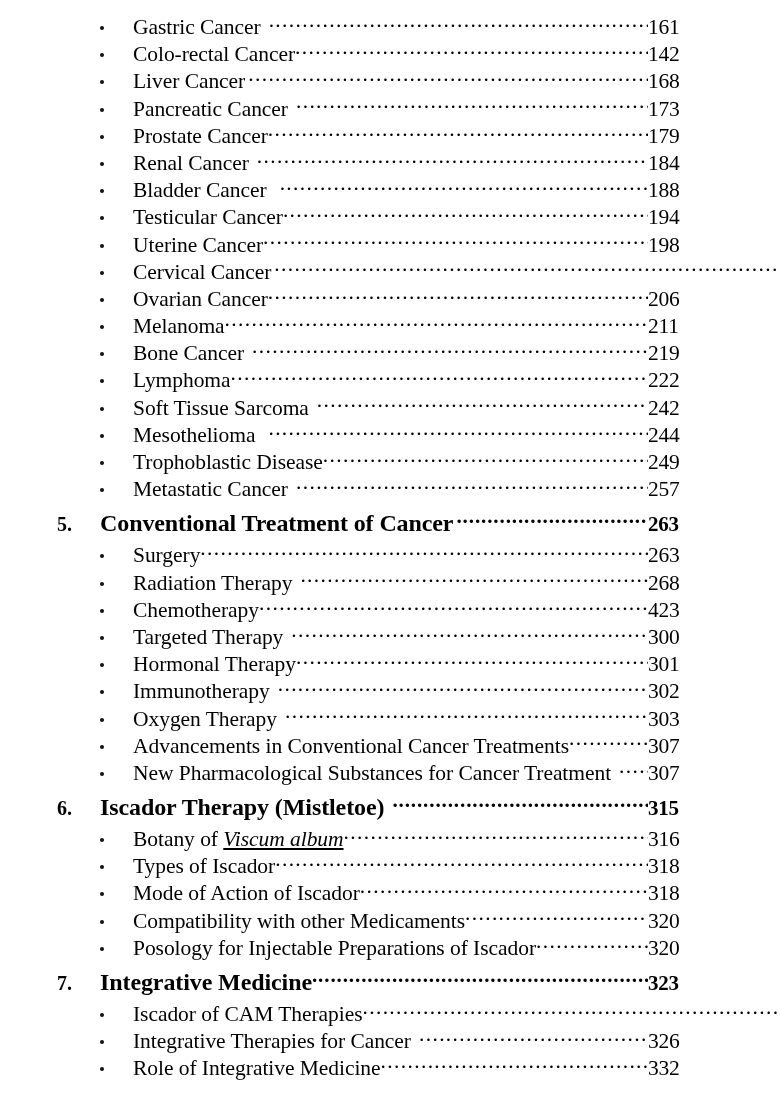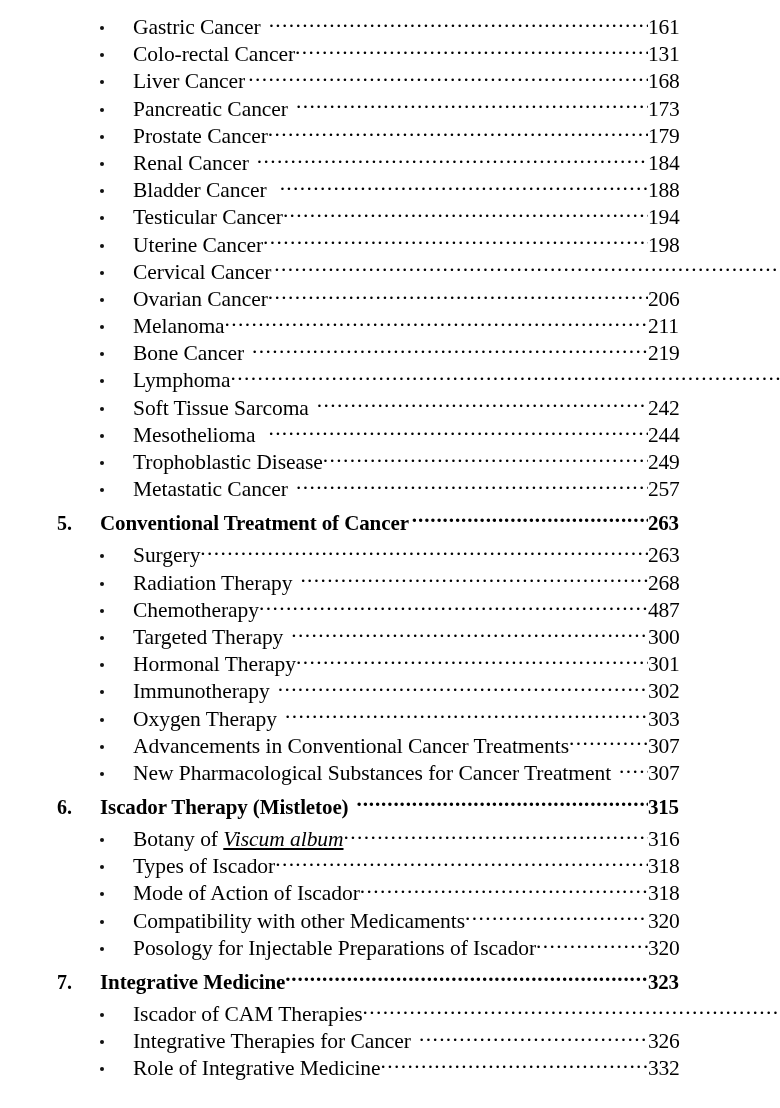--- a/index.html
+++ b/index.html
@@ -58,21 +58,21 @@
   
   .chap .marker {
     width: 100px;
     flex: 0 0 100px;
     padding-left: 57px;
     box-sizing: border-box;
     font-size: 20px;
     font-weight: bold;
   }
   .chap .title {
-    font-size: 21px;
+    font-size: 24px;
     font-weight: bold;
     letter-spacing: -0.1px;
     padding-left: 0px;
   }
   .chap {
     height: 30px;
     line-height: 30px;
   }
   .chap.pad-top { margin-top: 5px; }
   .chap.pad-bot { margin-bottom: 4px; }
@@ -131,21 +131,21 @@
     <div class="row sub">
       <span class="marker"><span class="bullet-dot"></span></span>
       <span class="title gap-m">Gastric Cancer</span>
       <span class="leader"></span>
       <span class="page">161</span>
     </div>
     <div class="row sub">
       <span class="marker"><span class="bullet-dot"></span></span>
       <span class="title gap-0">Colo-rectal Cancer</span>
       <span class="leader"></span>
-      <span class="page">131</span>
+      <span class="page">142</span>
     </div>
     <div class="row sub">
       <span class="marker"><span class="bullet-dot"></span></span>
       <span class="title gap-s">Liver Cancer</span>
       <span class="leader"></span>
       <span class="page">168</span>
     </div>
     <div class="row sub">
       <span class="marker"><span class="bullet-dot"></span></span>
       <span class="title gap-m">Pancreatic Cancer</span>
@@ -202,20 +202,21 @@
     <div class="row sub">
       <span class="marker"><span class="bullet-dot"></span></span>
       <span class="title gap-m">Bone Cancer</span>
       <span class="leader"></span>
       <span class="page">219</span>
     </div>
     <div class="row sub">
       <span class="marker"><span class="bullet-dot"></span></span>
       <span class="title gap-0">Lymphoma</span>
       <span class="leader"></span>
+      <span class="page">222</span>
     </div>
     <div class="row sub">
       <span class="marker"><span class="bullet-dot"></span></span>
       <span class="title gap-m">Soft Tissue Sarcoma</span>
       <span class="leader"></span>
       <span class="page">242</span>
     </div>
     <div class="row sub">
       <span class="marker"><span class="bullet-dot"></span></span>
       <span class="title gap-l">Mesothelioma</span>
@@ -249,21 +250,21 @@
     <div class="row sub">
       <span class="marker"><span class="bullet-dot"></span></span>
       <span class="title gap-m">Radiation Therapy</span>
       <span class="leader"></span>
       <span class="page">268</span>
     </div>
     <div class="row sub">
       <span class="marker"><span class="bullet-dot"></span></span>
       <span class="title gap-0">Chemotherapy</span>
       <span class="leader"></span>
-      <span class="page">487</span>
+      <span class="page">423</span>
     </div>
     <div class="row sub">
       <span class="marker"><span class="bullet-dot"></span></span>
       <span class="title gap-m">Targeted Therapy</span>
       <span class="leader"></span>
       <span class="page">300</span>
     </div>
     <div class="row sub">
       <span class="marker"><span class="bullet-dot"></span></span>
       <span class="title gap-0">Hormonal Therapy</span>

